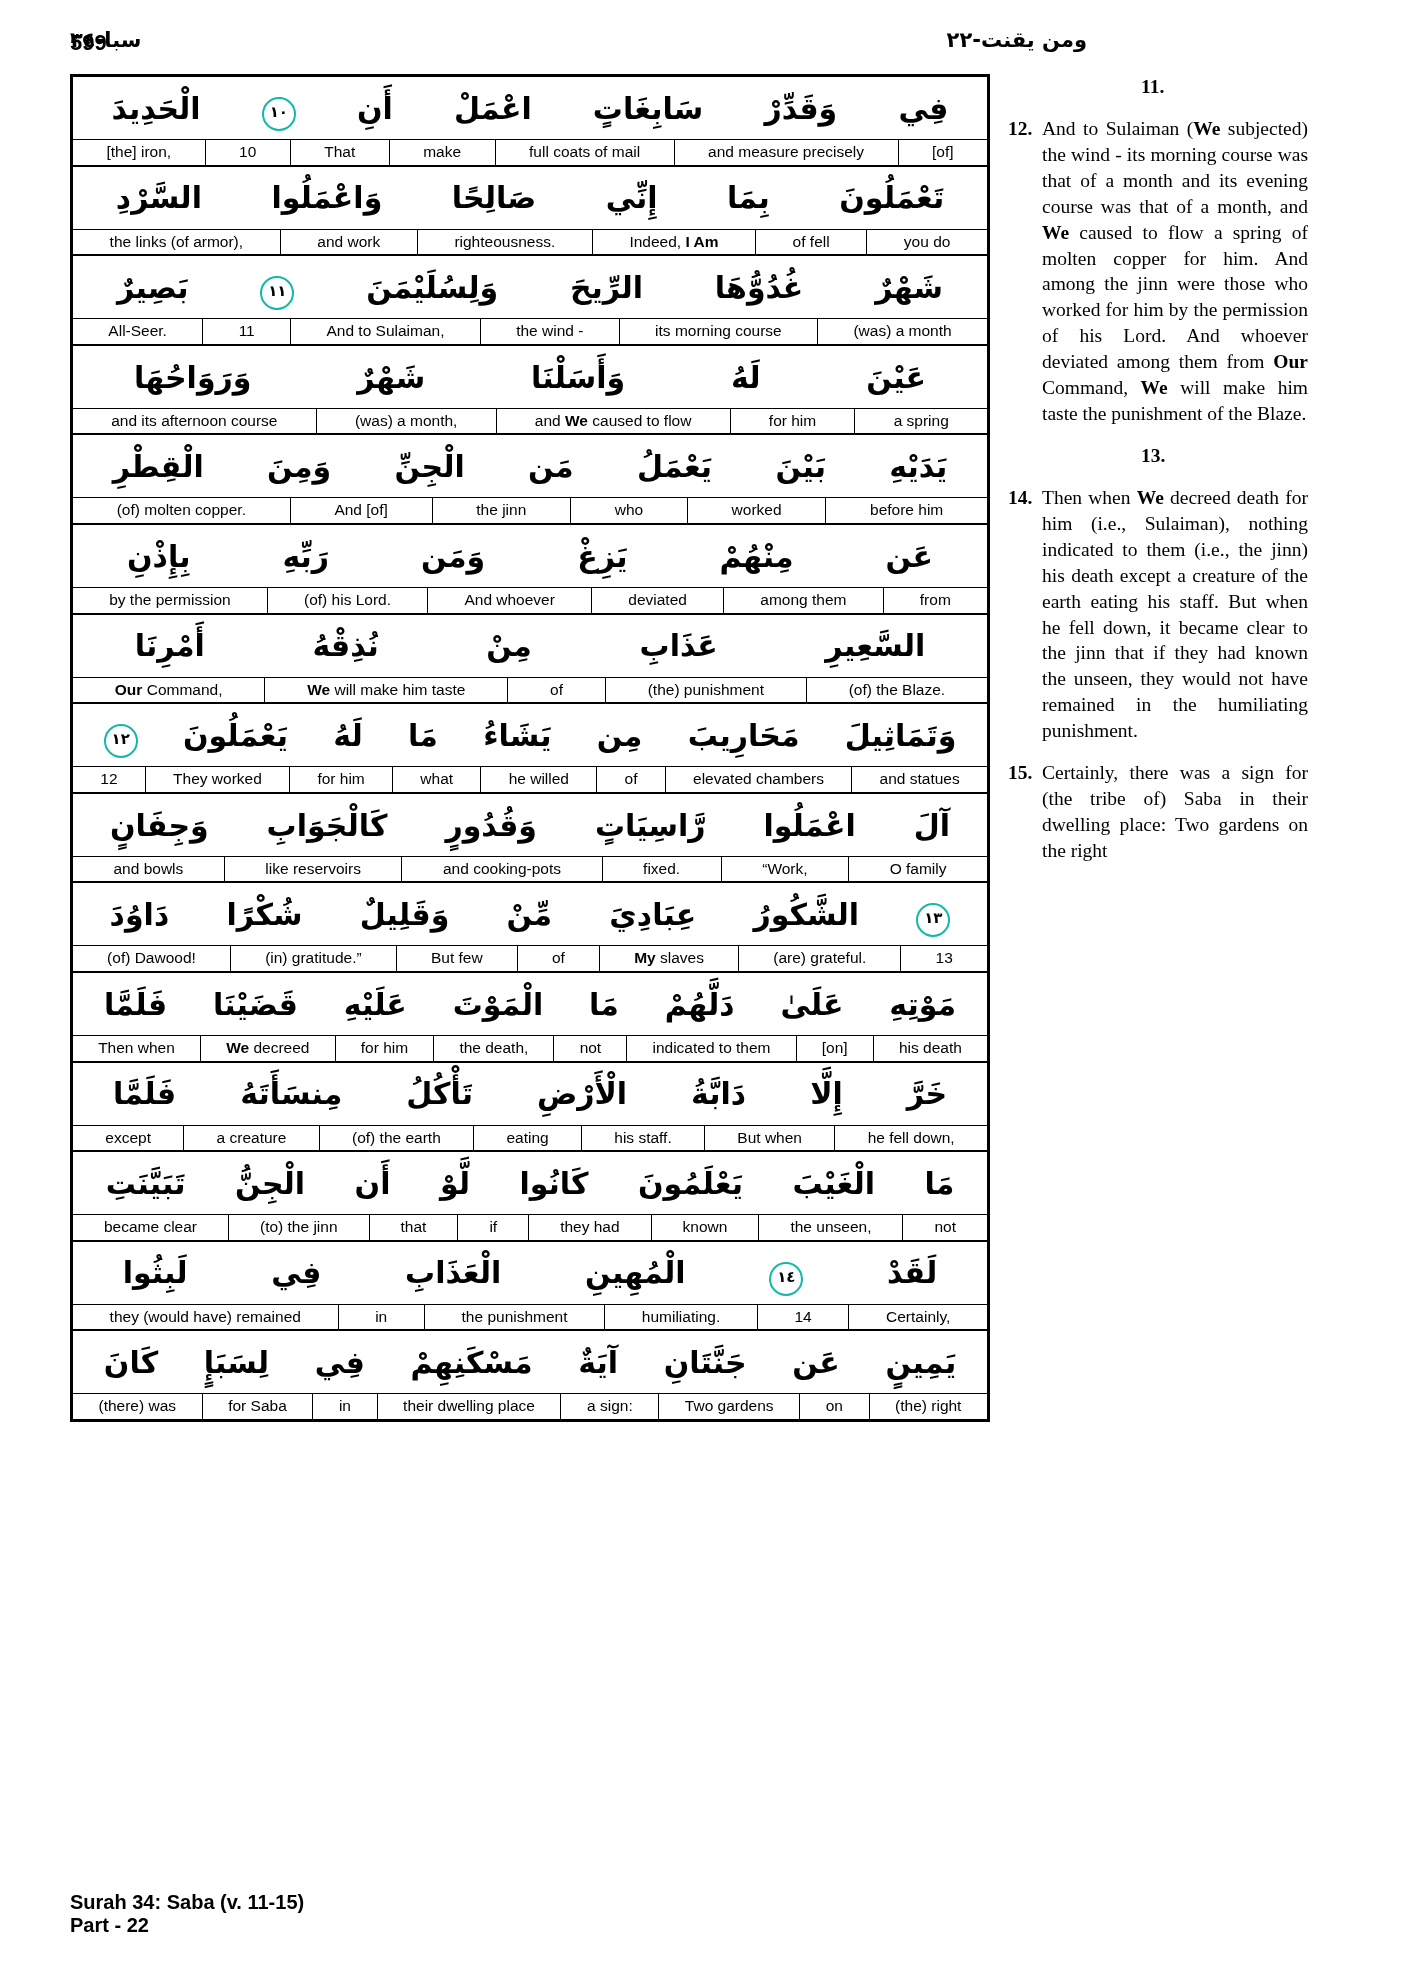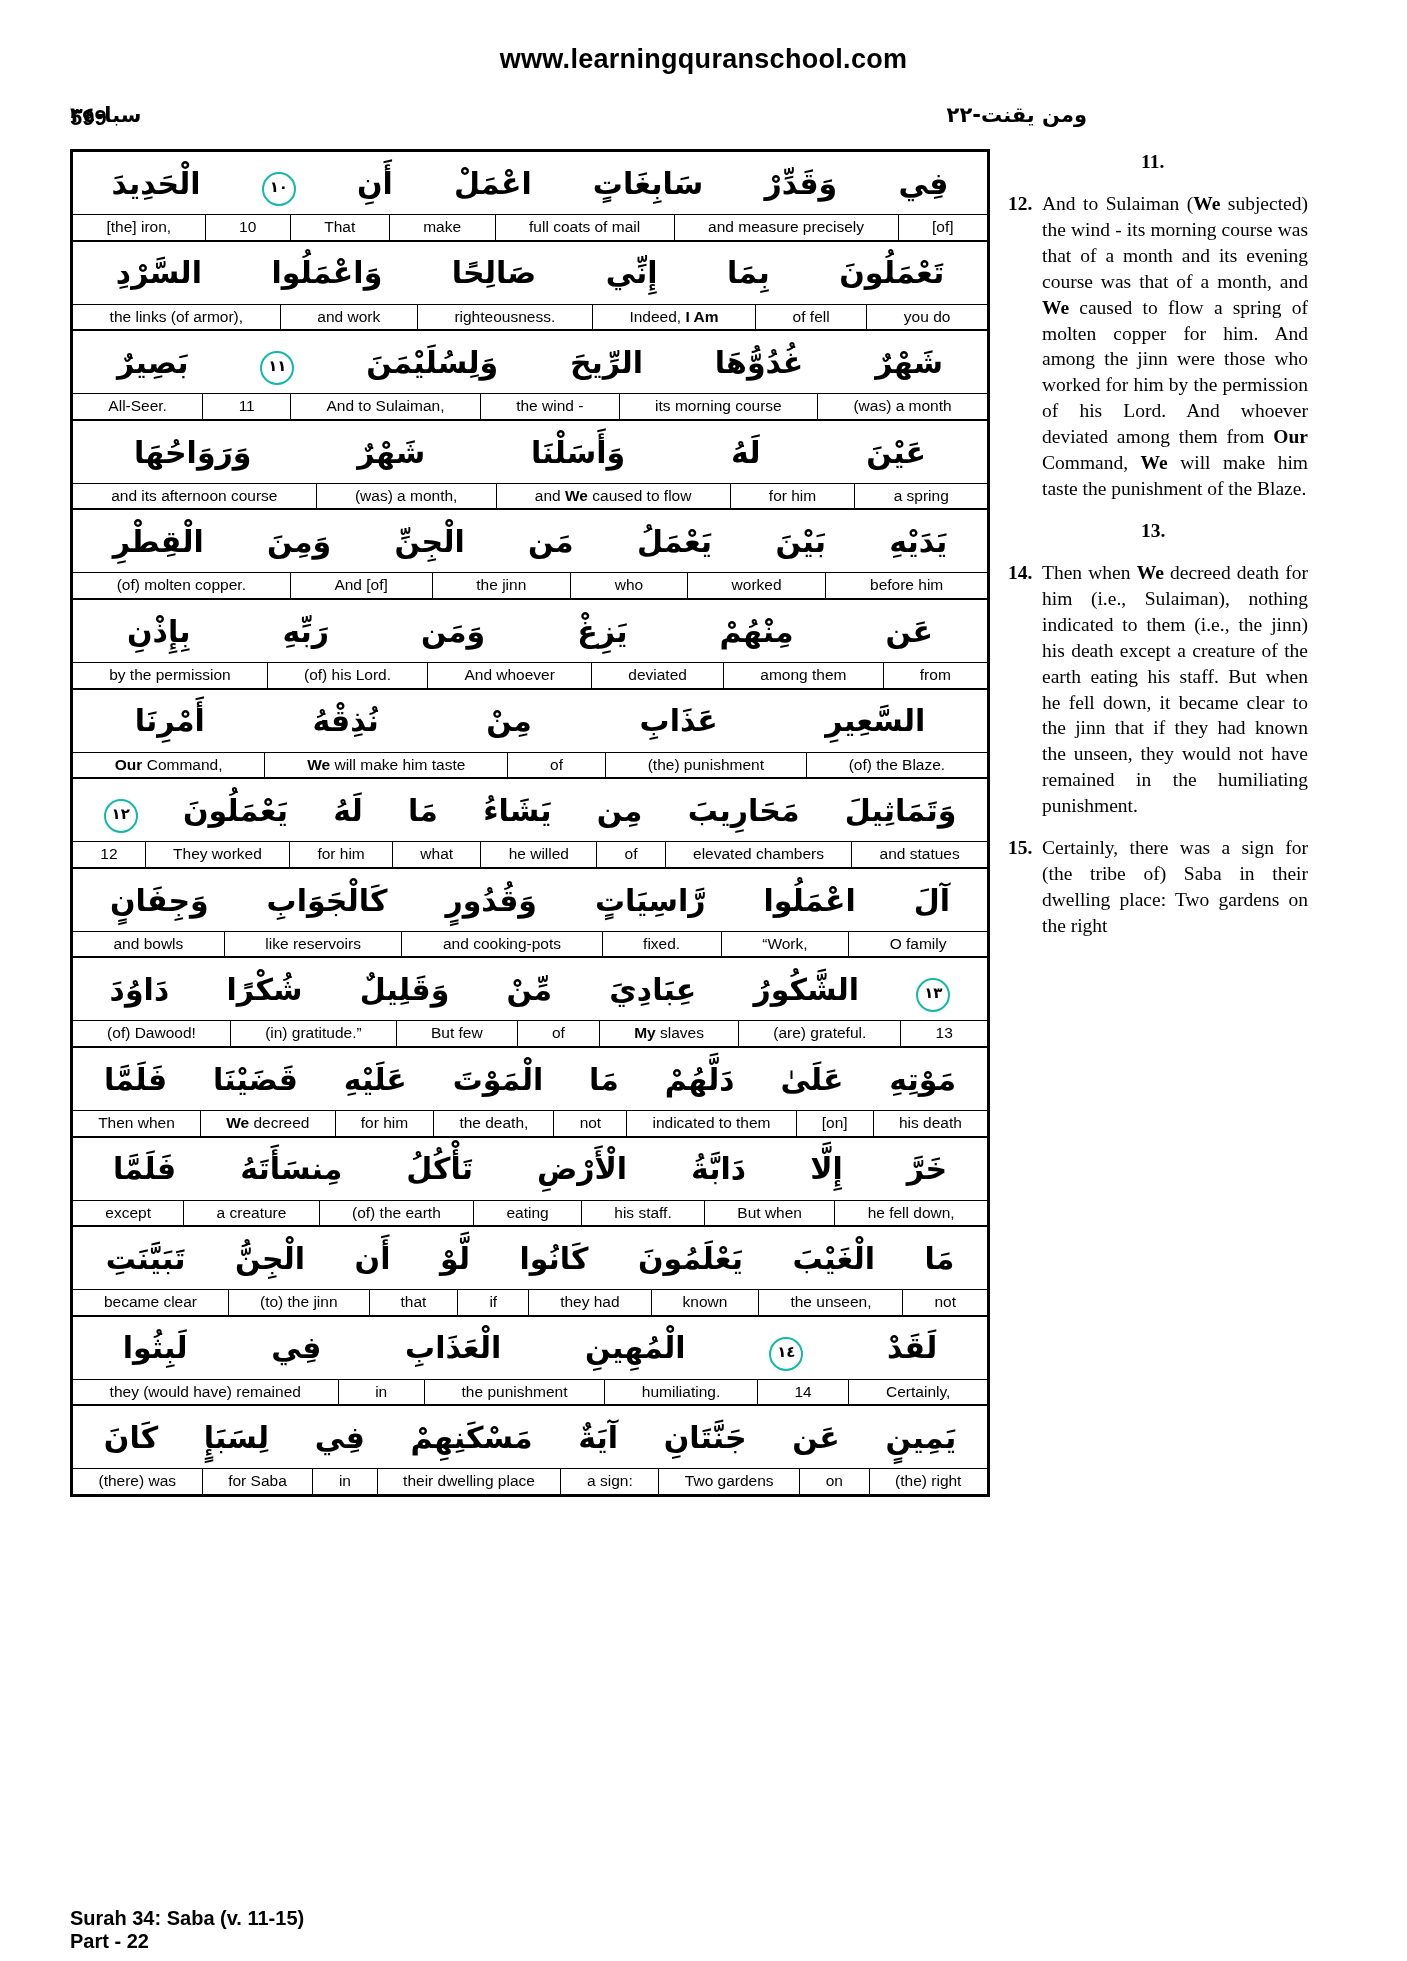--- a/index.html
+++ b/index.html
@@ -171,21 +171,20 @@
     font-weight: bold;
     flex-direction: column;
   }
   .footer .f-right { margin-right: 220px; }
 </style>
 </head>
 <body>
 
 <div class="page">
 
-  <div class="site-url">www.learningquranschool.com</div>
 
   <div class="header-row">
     <div class="hdr-left">سبا-٣٤</div>
     <div class="hdr-center">599</div>
     <div class="hdr-right">ومن يقنت-٢٢</div>
   </div>
 
   <div class="content">
     <div class="quran-table">
         <div class="ayah-line">

